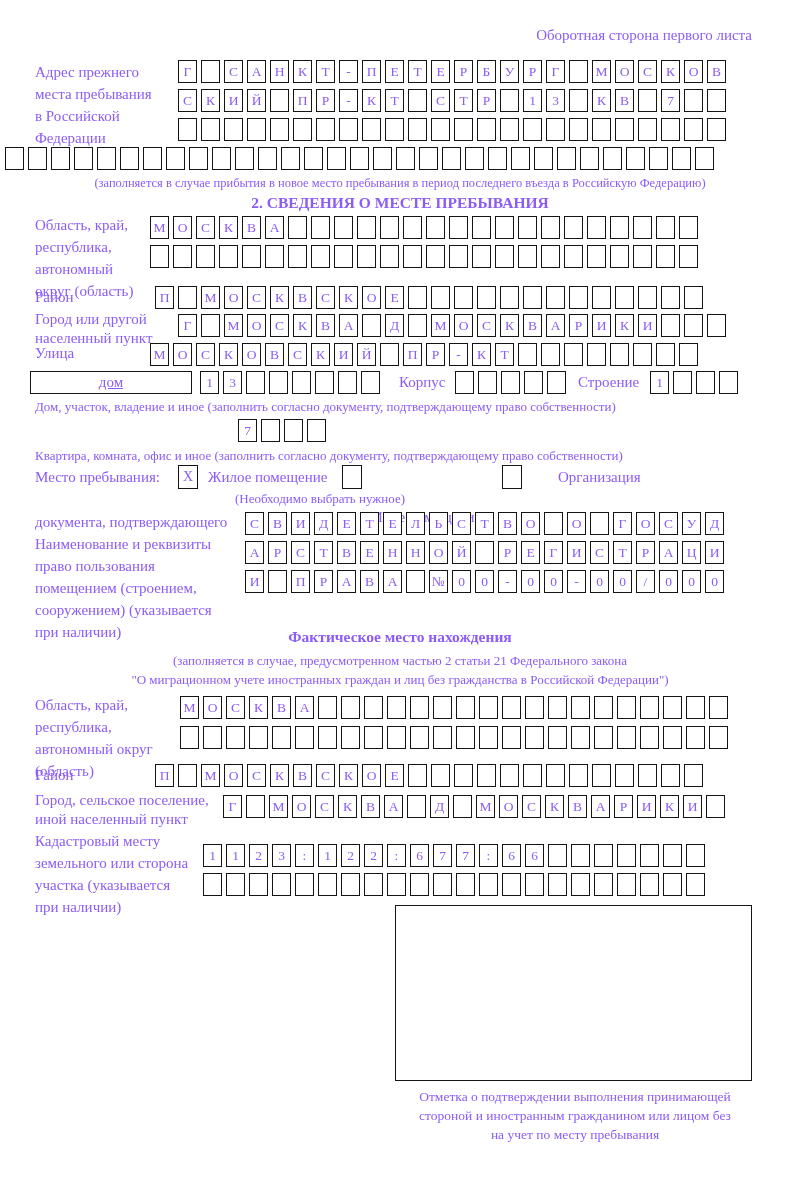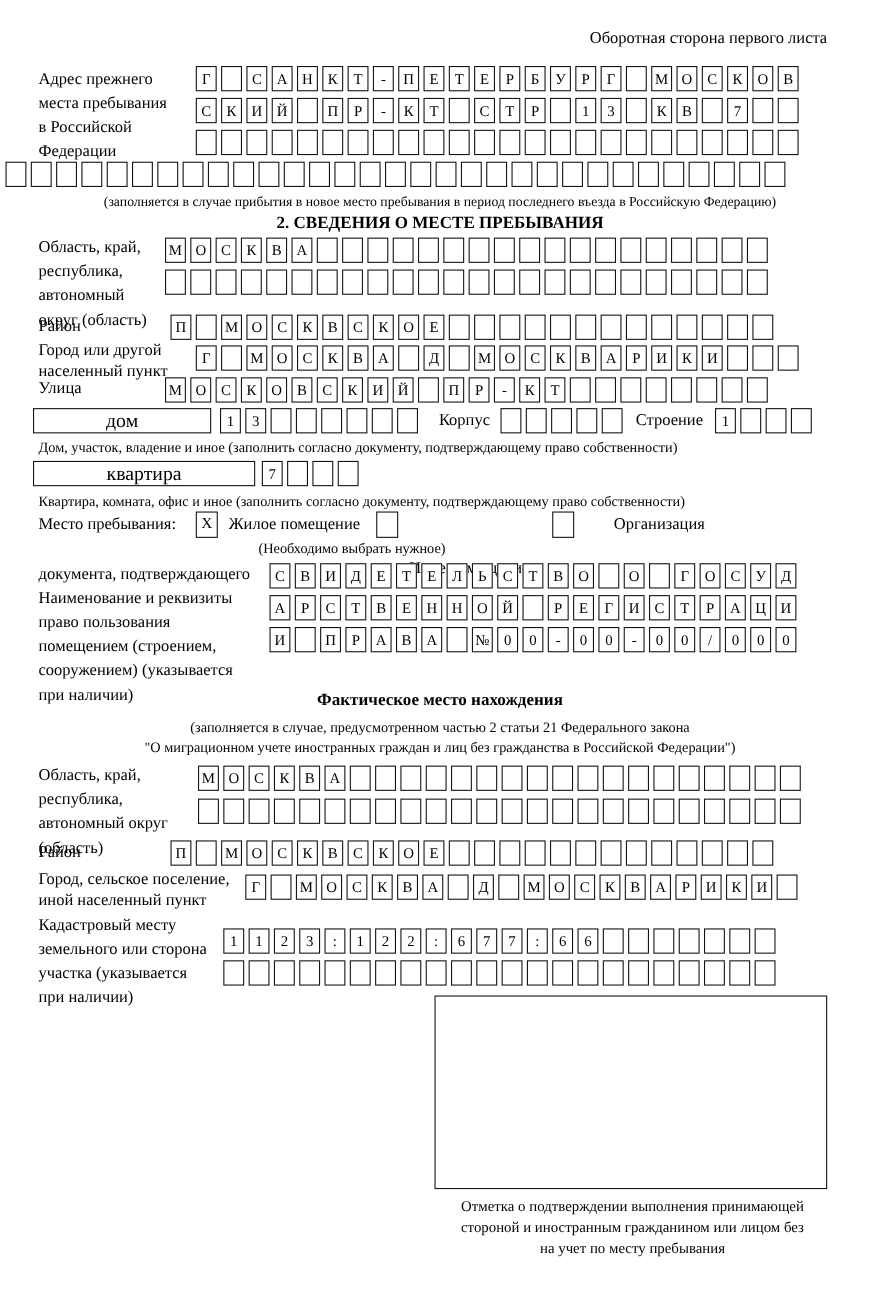--- a/index.html
+++ b/index.html
@@ -1,35 +1,35 @@
 <!DOCTYPE html>
 <html><head>
 <meta charset="utf-8">
 <style>
   html,body{margin:0;padding:0;background:#fff;}
   .page{
     position:relative; width:800px; height:1180px; background:#ffffff;
-    font-family:"Liberation Serif","DejaVu Serif",serif; color:#000000;
+    font-family:"Liberation Serif","DejaVu Serif",serif; color:#8b5cf6;
     overflow:hidden;
   }
   .abs{position:absolute;}
   .lbl{font-size:15px; line-height:22px; white-space:nowrap;}
   .lbl-tight{font-size:15px; line-height:19px; white-space:nowrap;}
   .small-note{font-size:12.5px; white-space:nowrap;}
   .cap{font-size:13px; white-space:nowrap;}
   .title{font-size:15.5px; font-weight:bold; text-align:center; width:800px; left:0;}
   .cellrow{display:flex; gap:4px;}
   .cell{
     width:17px; height:21px; border:1.5px solid #141414;
     display:flex; align-items:center; justify-content:center;
     font-size:13.5px; background:#fff; flex:0 0 auto;
   }
   .wide-box{
     border:1.5px solid #141414; height:21px; background:#fff;
-    display:flex; align-items:center; justify-content:center; font-size:18px;
+    display:flex; align-items:center; justify-content:center; font-size:15px;text-decoration:underline;
   }
   .chk{
     width:18px; height:22px; border:1.6px solid #141414; background:#fff;
     display:flex; align-items:center; justify-content:center; font-size:14px;
   }
   .stamp{
     border:1.6px solid #141414; background:#fff;
   }
   .center-txt{text-align:center;}
 </style>
@@ -328,21 +328,20 @@
     </div>
   <div class="abs lbl" style="left:578px; top:371px;">Строение</div>
   <div class="abs cellrow" style="left:650px; top:371px;">
       <div class="cell">1</div>
       <div class="cell"></div>
       <div class="cell"></div>
       <div class="cell"></div>
     </div>
   <div class="abs cap" style="left:35px; top:399px;">Дом, участок, владение и иное (заполнить согласно документу, подтверждающему право собственности)</div>
 
-  <div class="abs wide-box" style="left:30px; top:419px; width:200px;">квартира</div>
   <div class="abs cellrow" style="left:238px; top:419px;">
       <div class="cell">7</div>
       <div class="cell"></div>
       <div class="cell"></div>
       <div class="cell"></div>
     </div>
   <div class="abs cap" style="left:35px; top:448px;">Квартира, комната, офис и иное (заполнить согласно документу, подтверждающему право собственности)</div>
 
   <div class="abs lbl" style="left:35px; top:466px;">Место пребывания:</div>
   <div class="abs chk" style="left:178px; top:465px;">X</div>

